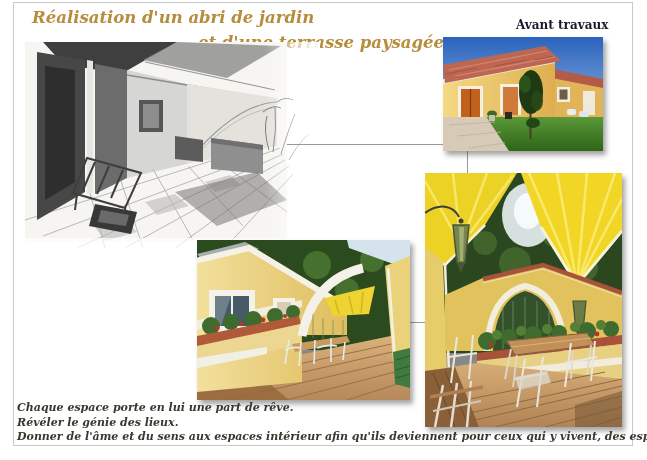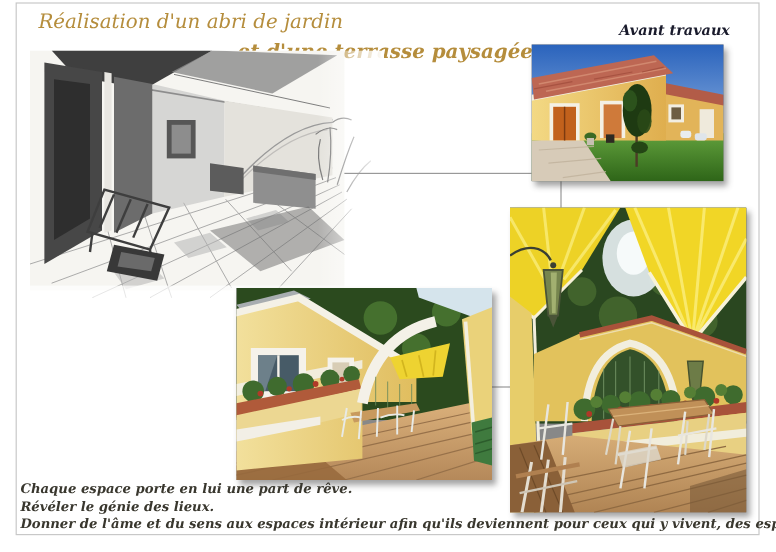--- a/index.html
+++ b/index.html
@@ -1,24 +1,24 @@
 <!DOCTYPE html>
 <html style="--title-gold: #b58d3c; --label-navy: #1a1b2c; --quote-ink: #39372e; --frame-border: #c8c8c8; --connector: #999999; --awning-yellow: #f1d628; --wall-yellow: #e9c35f; --roof-terracotta: #bd6753; --lawn-green: #47862c; --sky-blue: #2a63bc; --deck-wood: #c79d63;"><head>
 <meta charset="utf-8">
 <style>
   html,body{margin:0;padding:0;background:#fff;}
   .page{position:relative;width:647px;height:460px;background:#fff;overflow:hidden;
         font-family:"DejaVu Serif","Liberation Serif",serif;}
   .frame{position:absolute;left:13px;top:2px;width:620px;height:444px;
          border:1px solid var(--frame-border,#c8c8c8);box-sizing:border-box;}
-  .title1{position:absolute;left:32px;top:8px;font-size:16.5px;font-weight:normal;font-style:italic;
+  .title1{position:absolute;left:32px;top:8px;font-size:16.5px;font-weight:bold;font-style:italic;
           color:var(--title-gold,#b58d3c);white-space:nowrap;}
   .title2{position:absolute;left:198px;top:33px;font-size:16.5px;font-weight:bold;font-style:italic;
           color:var(--title-gold,#b58d3c);white-space:nowrap;}
-  .avant-label{position:absolute;left:516px;top:18px;font-size:12px;font-weight:bold;font-style:italic;
+  .avant-label{position:absolute;left:516px;top:18px;font-size:12px;font-weight:bold;
           color:var(--label-navy,#1a1b2c);white-space:nowrap;}
   .sketch{position:absolute;left:25px;top:42px;width:295px;height:206px;z-index:1;}
   .photo{position:absolute;box-shadow:3px 4px 5px rgba(50,50,50,.45);z-index:3;background:#888;}
   .photo svg{display:block;}
   .photo1{left:443px;top:37px;width:160px;height:114px;}
   .photo2{left:197px;top:240px;width:213px;height:160px;}
   .photo3{left:425px;top:173px;width:197px;height:254px;}
   .conn{position:absolute;background:var(--connector,#999);z-index:2;}
   .conn-h1{left:287px;top:144px;width:156px;height:1px;}
   .conn-v1{left:467px;top:151px;width:1px;height:22px;}

